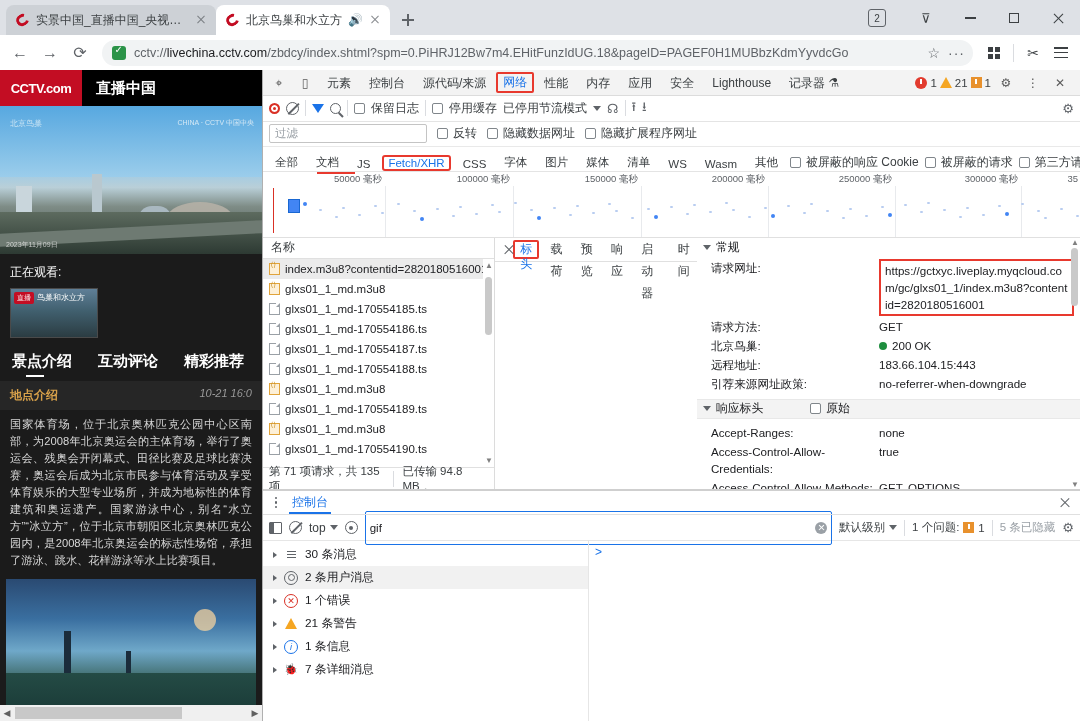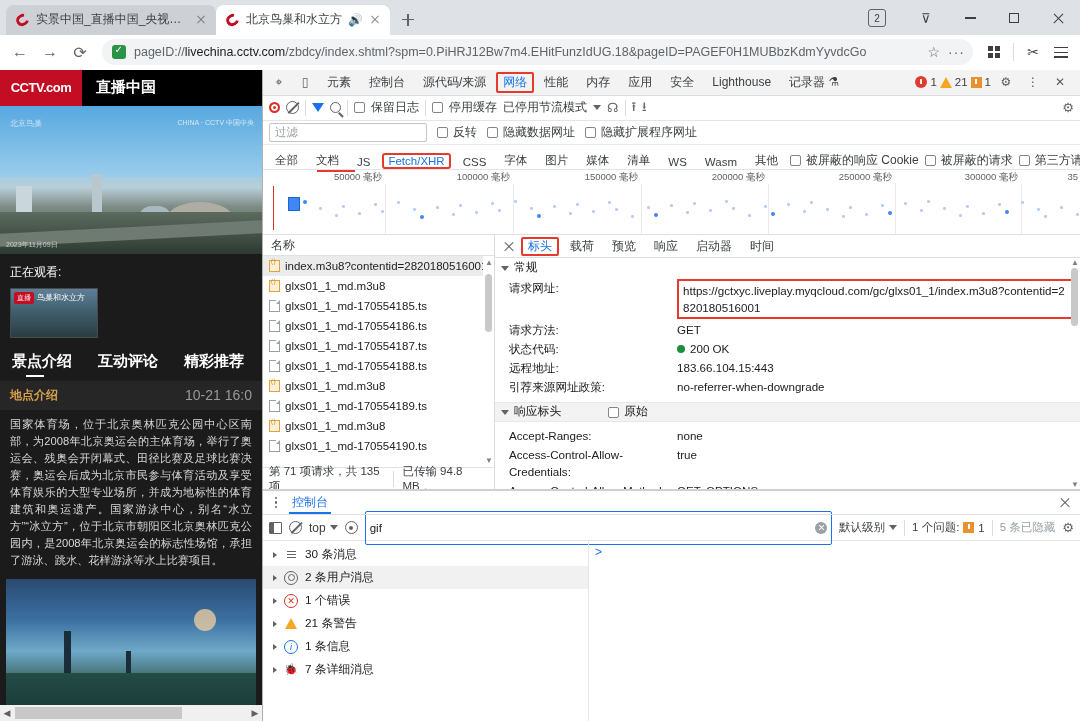--- a/index.html
+++ b/index.html
@@ -83,21 +83,21 @@
   .watching .lbl { color: #fff; font-size: 12px; }
   .thumb { width: 88px; height: 50px; margin-top: 7px; position: relative; border: 1px solid #4a4a4a;
            background: linear-gradient(to bottom, #5f7f97 0%, #41606f 45%, #2b3c42 100%); }
   .thumb .zhibo { position: absolute; left: 3px; top: 3px; background:#c30d23; color:#fff; font-size: 7px; padding: 1px 3px; border-radius:2px;}
   .thumb .tname { position: absolute; left: 26px; top: 3px; color:#fff; font-size: 8px;}
   .tabsrow { display: flex; gap: 26px; padding: 10px 12px 0 12px; }
   .tabsrow .t { color: #fff; font-size: 15px; font-weight: bold; position: relative; padding-bottom: 6px; }
   .tabsrow .t.on:after { content:""; position:absolute; left: 14px; bottom: 0; width: 18px; height: 2px; background:#fff;}
   .artbar { margin-top: 4px; background:#262626; padding: 6px 10px; display:flex; justify-content:space-between; }
   .artbar .at { color: #d8a14a; font-size: 12px; font-weight:bold;}
-  .artbar .ad { color: #999; font-size: 14px; }
+  .artbar .ad { color: #999; font-size: 11px; font-style: italic; }
   .arttext { padding: 6px 10px 8px 10px; color: #d6d6d6; font-size: 11.2px; line-height: 17px; text-align: justify;}
   .cityimg { margin: 2px 6px 0 6px; height: 160px;
              background: linear-gradient(to bottom,#2a4a72 0%, #3a6fa0 25%, #6fa8c9 45%, #3f6b6a 62%, #22403f 100%); position: relative;}
   .cityimg .sun { position:absolute; right: 40px; top: 30px; width: 22px; height: 22px; border-radius: 50%; background: #ffd9a0; opacity:.7;}
   .cityimg .tw { position:absolute; left: 58px; bottom: 48px; width: 7px; height: 60px; background:#1b2c3b;}
   .cityimg .tw2 { position:absolute; left: 120px; bottom: 44px; width: 5px; height: 44px; background:#1b2c3b;}
   .cityimg .gnd { position:absolute; left:0;right:0;bottom:0;height:66px; background: linear-gradient(to bottom,#244b45,#14302e);}
   .pgscroll { position: absolute; left: 0; right: 0; bottom: 0; height: 16px; background:#f0f0f0; display:flex; align-items:center;}
   .pgscroll .ar { width: 14px; text-align:center; color:#606060; font-size: 9px;}
   .pgscroll .bar { flex: 1 1 auto; height: 12px; margin: 0 1px; position: relative; background:#f0f0f0;}
@@ -158,21 +158,21 @@
   .ico-m3u8 { width: 11px; height: 12px; flex:0 0 11px; border: 1px solid #e0a33b; background: #fdf0d8; position: relative;}
   .ico-m3u8:after { content:"⟨⟩"; position:absolute; left:0.5px; top:-3px; font-size: 7px; color:#c98f20;}
   .ico-ts { width: 11px; height: 12px; flex:0 0 11px; border: 1px solid #9aa0a6; background:#fff; position:relative;}
   .ico-ts:before{content:"";position:absolute;right:-1px;top:-1px;border-width: 4px 4px 0 0;border-style:solid;border-color:#fff #9aa0a6 transparent transparent;}
   .rl-foot { height: 22px; border-top: 1px solid #e0e0e0; display:flex; align-items:center; gap: 8px; padding: 0 6px; font-size: 11.5px; color:#3c4043; background:#fff;}
   .rl-scroll { position:absolute; right: 0; top: 0; bottom: 0; width: 11px; background:#fff;}
   .rl-scroll i { position:absolute; left: 2px; top: 18px; width: 7px; height: 58px; background:#c9c9c9; border-radius: 4px; display:block;}
   .rl-scroll .up, .rl-scroll .dn { position:absolute; left:2px; font-size: 8px; color:#808080; }
   .rl-scroll .up { top: 2px;} .rl-scroll .dn { bottom: 2px;}
 
-  .details { flex: 1 1 auto; display: flex; flex-direction: column; min-width:0; background:#fff;}
+  .details { flex: 1 1 auto; display: flex; flex-direction: row; min-width:0; background:#fff;}
   .dtl-tabs { height: 24px; border-bottom: 1px solid #e0e0e0; display:flex; align-items:center; gap: 4px; padding-left: 6px;}
   .dtl-x { width: 16px; height: 16px; position: relative; }
   .dtl-x:before,.dtl-x:after{content:"";position:absolute;left:2px;top:7.5px;width:12px;height:1.3px;background:#5f6368;}
   .dtl-x:before{transform:rotate(45deg);} .dtl-x:after{transform:rotate(-45deg);}
   .dtl-tab { font-size: 12px; color: #3c4043; padding: 0 7px; height: 22px; line-height: 22px;}
   .dtl-tab.sel { color: #1a73e8; border: 2px solid #e8392e; border-radius: 2px; height: 19px; line-height: 15px; padding: 0 5px;}
   .dtl-body { flex: 1 1 auto; overflow: hidden; position: relative; font-size: 11.6px; color: #202124;}
   .sec-head { height: 20px; display:flex; align-items:center; gap: 5px; padding-left: 6px; font-size: 11.8px; color: #202124; }
   .sec-head.resp { background:#f3f3f3; border-top:1px solid #e8e8e8; border-bottom: 1px solid #e8e8e8;}
   .tri { width:0;height:0;border-left:4.5px solid #5f6368;border-top:3.5px solid transparent;border-bottom:3.5px solid transparent; }
@@ -260,21 +260,21 @@
         </div>
     </div>
   </div>
 
   <div class="navbar">
     <div class="navbtn">←</div>
     <div class="navbtn">→</div>
     <div class="navbtn">⟳</div>
     <div class="omnibox">
       <span class="lock"></span>
-      <span class="urltxt"><span>pageID://</span><span class="dom">livechina.cctv.com</span><span>/zbdcy/index.shtml?spm=0.PiHRJ12Bw7m4.EHitFunzIdUG.18&amp;pageID=PAGEF0H1MUBbzKdmYyvdcGo</span></span>
+      <span class="urltxt"><span>cctv://</span><span class="dom">livechina.cctv.com</span><span>/zbdcy/index.shtml?spm=0.PiHRJ12Bw7m4.EHitFunzIdUG.18&amp;pageID=PAGEF0H1MUBbzKdmYyvdcGo</span></span>
       <span class="star">☆</span>
       <span class="dots3">···</span>
     </div>
     <div class="navicon">
       <span class="gridicon">
           <i></i>
           <i></i>
           <i></i>
           <i></i>
         </span>
@@ -599,21 +599,21 @@
             </div>
             <div class="kv">
               <span class="k">请求网址:</span>
               <span class="v urlbox">https://gctxyc.liveplay.myqcloud.com/gc/glxs01_1/index.m3u8?contentid=2820180516001</span>
             </div>
             <div class="kv">
               <span class="k">请求方法:</span>
               <span class="v">GET</span>
             </div>
             <div class="kv">
-              <span class="k">状态代码:</span>
+              <span class="k">北京鸟巢:</span>
               <span class="v"><span class="greendot"></span><span>200 OK</span></span>
             </div>
             <div class="kv">
               <span class="k">远程地址:</span>
               <span class="v">183.66.104.15:443</span>
             </div>
             <div class="kv">
               <span class="k">引荐来源网址政策:</span>
               <span class="v">no-referrer-when-downgrade</span>
             </div>

